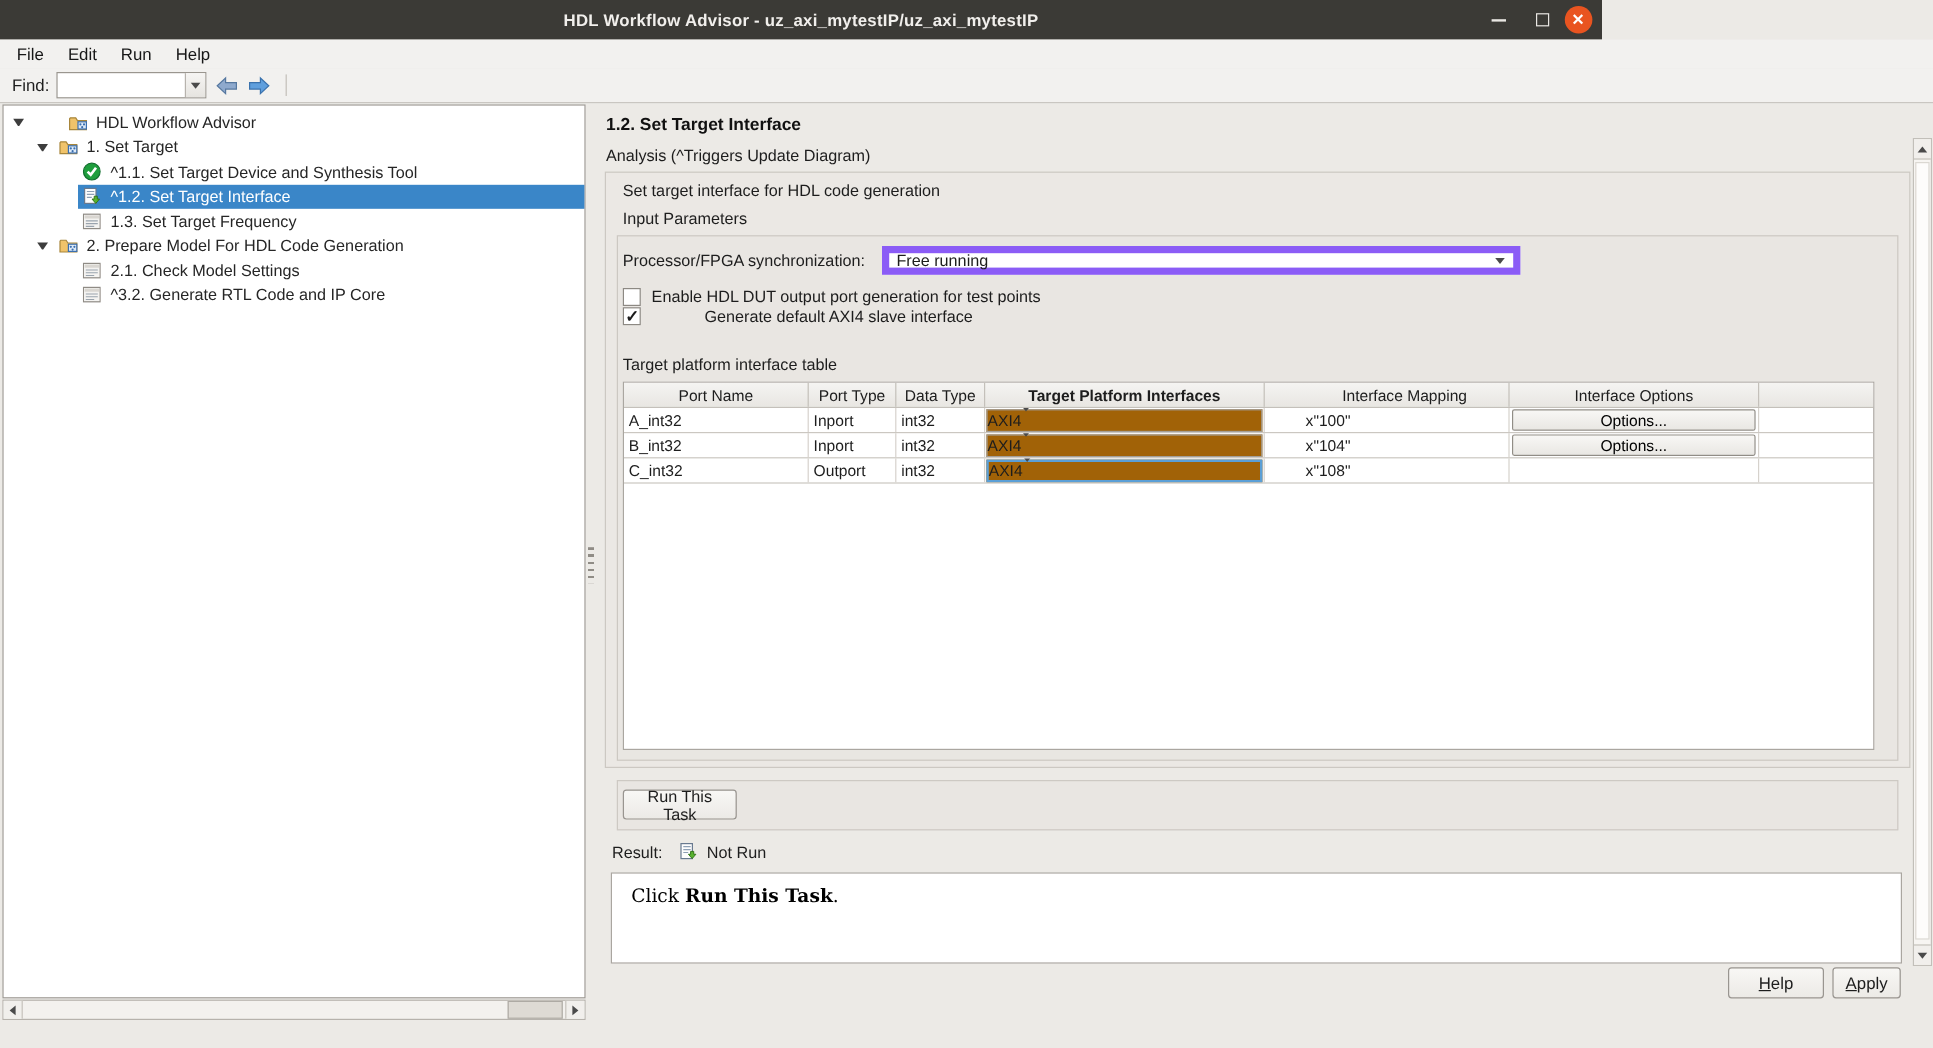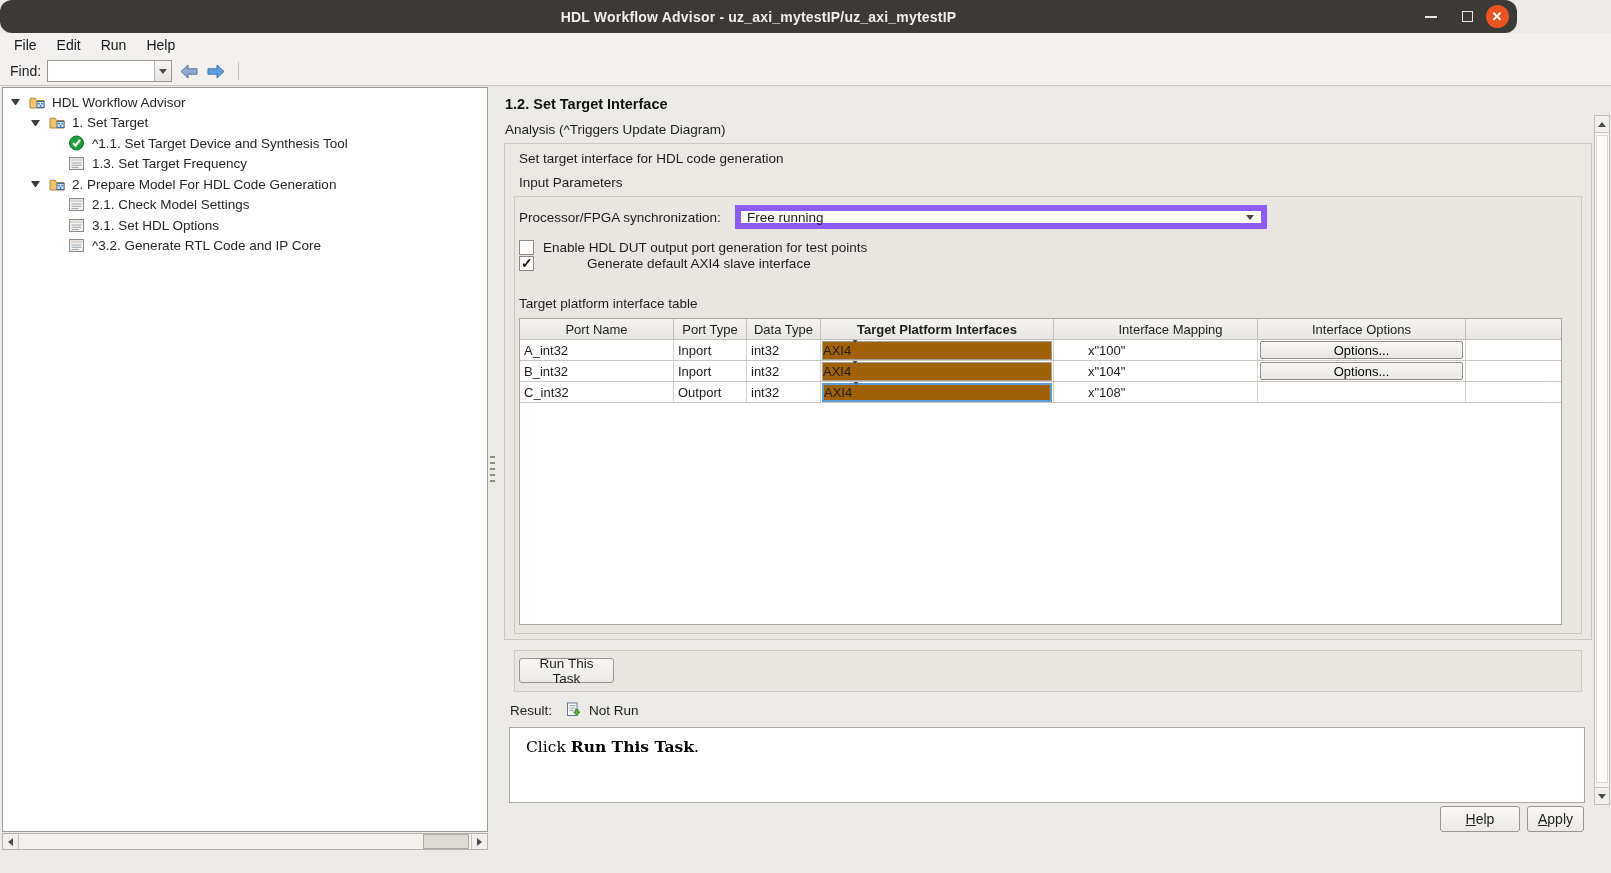--- a/index.html
+++ b/index.html
@@ -2,22 +2,22 @@
 <html><head>
 <meta charset="utf-8">
 <style>
   * { box-sizing: border-box; }
   html,body { margin:0; padding:0; }
   body {
     width:1611px; height:873px; position:relative; overflow:hidden;
     font-family:"Liberation Sans", sans-serif; background:#eceae6; color:#1d1d1d;
   }
   
-  .titlebar { position:absolute; left:0; top:0; width:1517px; height:33px; background:#3b3a36;
-    display:flex; align-items:center; justify-content:center;border-radius:12px; }
+  .titlebar { position:absolute; left:0; top:0; width:1335px; height:33px; background:#3b3a36;
+    display:flex; align-items:center; justify-content:center; }
   .titlebar .title { color:#f1efec; font-weight:bold; font-size:14px; letter-spacing:.2px; }
   .winctl { position:absolute; top:0; height:33px; display:flex; align-items:center; }
   .win-min { right:72px; } .win-max { right:36px; } .win-close { right:6px; }
   .winctl { width:28px; justify-content:center; cursor:default; }
   .glyph-min { width:12px; height:0; border-bottom:2px solid #e9e7e3; display:block; }
   .glyph-max { width:11px; height:11px; border:1.5px solid #e9e7e3; display:block; }
   .glyph-close { width:23px; height:23px; border-radius:50%; background:#e95420;
     color:#fff; font-size:13px; font-weight:bold; display:flex; align-items:center; justify-content:center; }
   
   .menubar { position:absolute; left:0; top:33px; width:1611px; height:24px; background:#f2f1ef;
@@ -32,21 +32,21 @@
   .find-combo input { flex:1; border:0; outline:none; min-width:0; background:transparent; font:inherit; padding:0 3px; }
   .combo-btn { width:17px; border-left:1px solid #b7b3ad; background:linear-gradient(#f6f5f3,#e6e4e0);
     display:flex; align-items:center; justify-content:center; }
   .arr-down { width:0; height:0; border-left:4px solid transparent; border-right:4px solid transparent; border-top:5px solid #4a4a4a; }
   .nav-arrow { margin-left:7px; display:flex; align-items:center; }
   .toolbar-sep { width:1px; height:18px; background:#c2bfb9; margin-left:12px; }
   
   .tree-panel { position:absolute; left:2px; top:87px; width:486px; height:745px;
     background:#fff; border:1px solid #9e9a94; padding-top:4px; }
   .tree-row { display:flex; align-items:center; height:20.5px; font-size:13.5px; color:#262626; white-space:nowrap; }
-  .indent0 { padding-left:8px; } .indent1 { padding-left:28px; } .indent2 { padding-left:66px; }
+  .indent0 { padding-left:8px;gap:28px; } .indent1 { padding-left:28px; } .indent2 { padding-left:66px; }
   .exp { width:9px; height:6px; margin-right:9px; flex:0 0 auto;
     border-left:4.5px solid transparent; border-right:4.5px solid transparent; border-top:6px solid #3d3d3d; }
   .band { display:flex; align-items:center; flex:1; height:100%; margin-left:-4px; padding-left:4px; }
   .tree-row.selected .band { background:#3a86c8; color:#fff; }
   .ticon { width:17px; height:16px; margin-right:6px; flex:0 0 auto; display:flex; align-items:center; }
   
   .hscroll { position:absolute; left:2px; top:833px; width:486px; height:17px; background:#f3f1ee; border:1px solid #b6b2ac; }
   .hs-btn { position:absolute; top:0; width:16px; height:15px; display:flex; align-items:center; justify-content:center; background:#f1efec; }
   .hs-left { left:0; border-right:1px solid #c6c2bc; } .hs-right { right:0; border-left:1px solid #c6c2bc; }
   .tri-left { width:0; height:0; border-top:4px solid transparent; border-bottom:4px solid transparent; border-right:5px solid #4a4a4a; }
@@ -207,20 +207,30 @@
   <div class="tree-row indent2">
     <span class="band">
         <span class="ticon">
           <svg width="15" height="16" viewBox="0 0 15 16">
             <use href="#ic-check"></use>
           </svg>
         </span>
     <span>^1.1. Set Target Device and Synthesis Tool</span>
       </span>
   </div>
+  <div class="tree-row indent2 selected">
+    <span class="band">
+        <span class="ticon">
+          <svg width="15" height="16" viewBox="0 0 15 16">
+            <use href="#ic-task"></use>
+          </svg>
+        </span>
+    <span>^1.2. Set Target Interface</span>
+      </span>
+  </div>
   <div class="tree-row indent2">
     <span class="band">
         <span class="ticon">
           <svg width="15" height="15" viewBox="0 0 15 15">
             <use href="#ic-list"></use>
           </svg>
         </span>
     <span>1.3. Set Target Frequency</span>
       </span>
   </div>
@@ -236,30 +246,20 @@
       </span>
   </div>
   <div class="tree-row indent2">
     <span class="band">
         <span class="ticon">
           <svg width="15" height="15" viewBox="0 0 15 15">
             <use href="#ic-list"></use>
           </svg>
         </span>
     <span>2.1. Check Model Settings</span>
-      </span>
-  </div>
-  <div class="tree-row indent2">
-    <span class="band">
-        <span class="ticon">
-          <svg width="15" height="15" viewBox="0 0 15 15">
-            <use href="#ic-list"></use>
-          </svg>
-        </span>
-    <span>3.1. Set HDL Options</span>
       </span>
   </div>
   <div class="tree-row indent2">
     <span class="band">
         <span class="ticon">
           <svg width="15" height="15" viewBox="0 0 15 15">
             <use href="#ic-list"></use>
           </svg>
         </span>
     <span>^3.2. Generate RTL Code and IP Core</span>

